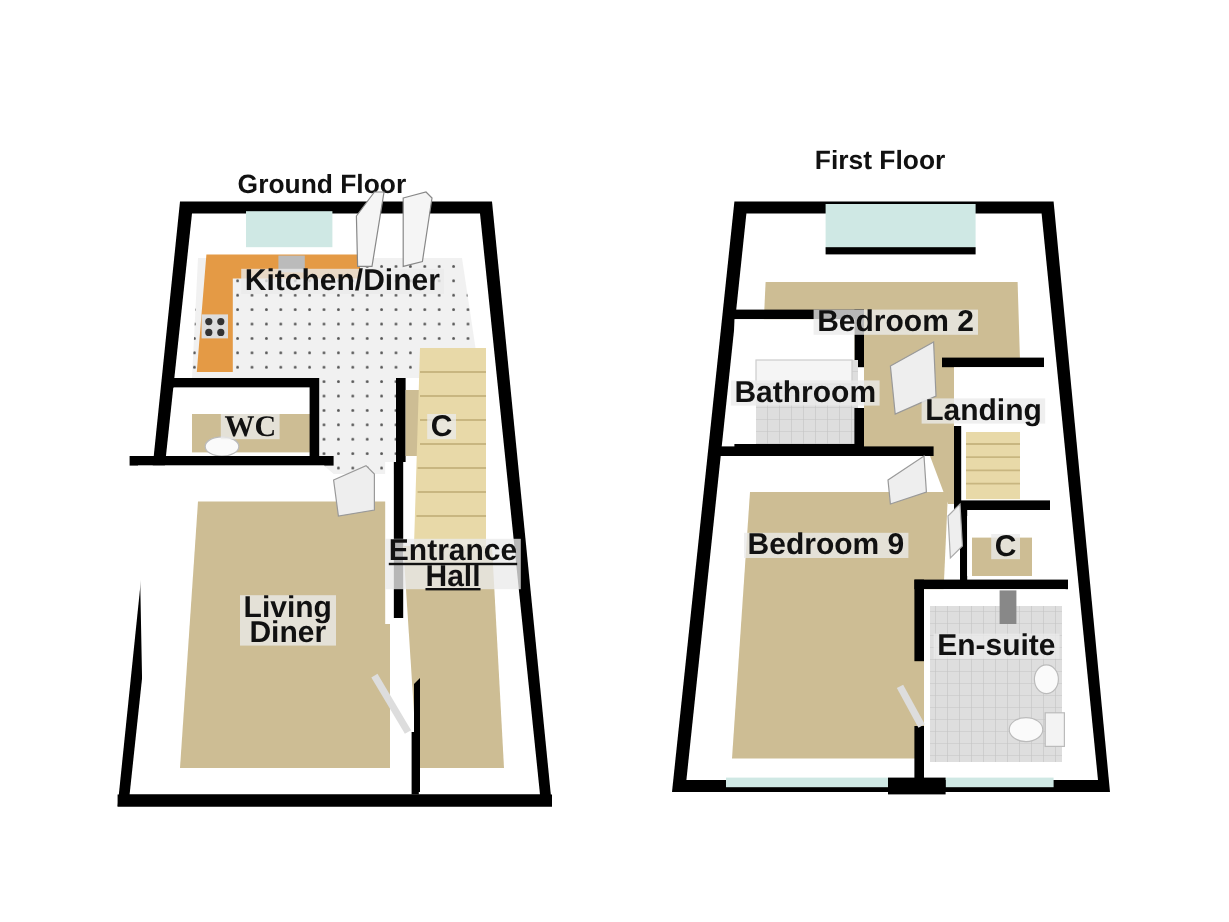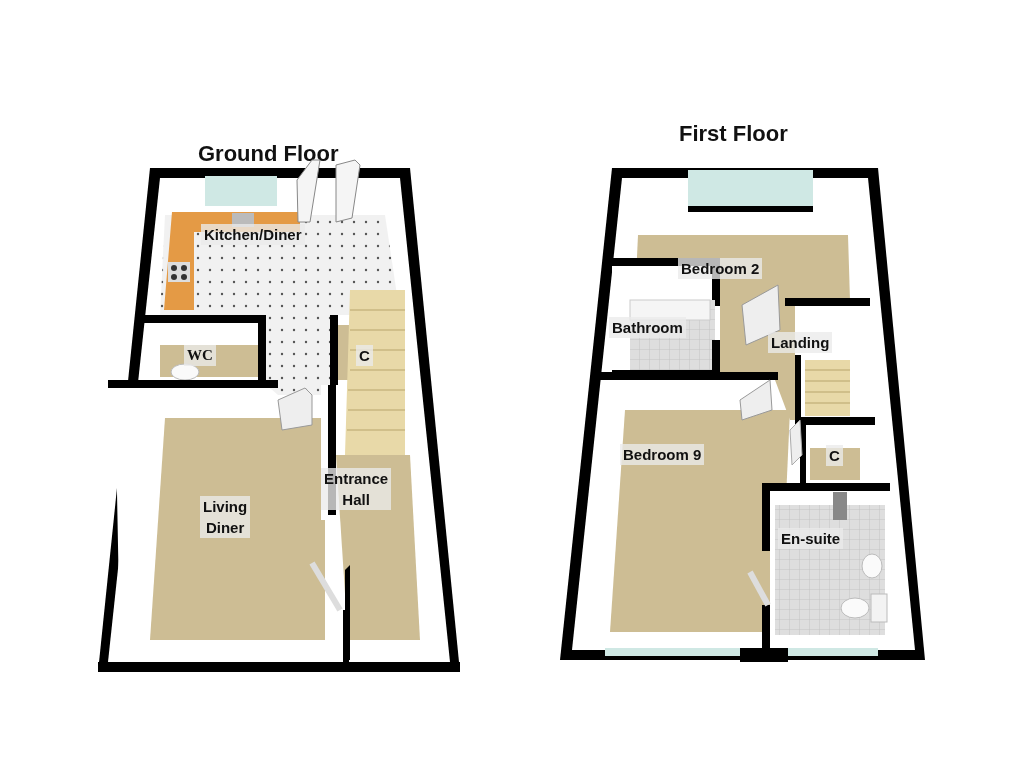--- a/index.html
+++ b/index.html
@@ -1,19 +1,19 @@
 <!DOCTYPE html>
 <html><head>
 <meta charset="utf-8">
 <style>
   html, body { margin:0; padding:0; background:#ffffff; }
   body { width:1024px; height:768px; position:relative; overflow:hidden; font-family:"Liberation Sans", sans-serif; }
   .title { position:absolute; font-weight:bold; font-size:22px; color:#111; }
   svg.plan { position:absolute; left:0; top:0; }
-  .label { position:absolute; font-weight:bold; font-size:15px; color:#111; background:rgba(235,235,235,0.78); padding:0 3px; line-height:21px; text-align:center; white-space:nowrap; }
+  .label { position:absolute; font-weight:bold; font-size:25px; color:#111; background:rgba(235,235,235,0.78); padding:0 3px; line-height:21px; text-align:center; white-space:nowrap; }
 </style>
 </head>
 <body>
 
 <div class="title" style="left:198px; top:95px;margin-top:46px;">Ground Floor</div>
 <div class="title" style="left:679px; top:121px;">First Floor</div>
 
 <svg class="plan" width="1024" height="768">
   <defs>
     <pattern id="dots" width="12" height="12" patternUnits="userSpaceOnUse">
@@ -153,21 +153,21 @@
   </g>
 </svg>
 
 <div class="label" style="left:201px; top:224px;">Kitchen/Diner</div>
 <div class="label" style="left:184px; top:345px;font-family:Liberation Serif, serif;">WC</div>
 <div class="label" style="left:356px; top:345px;">C</div>
 <div class="label" style="left:200px; top:449px;margin-top:47px;">
   <div>Living</div>
   <div>Diner</div>
 </div>
-<div class="label" style="left:321px; top:468px;">
+<div class="label" style="left:321px; top:449px;text-decoration:underline;">
   <div>Entrance</div>
   <div>Hall</div>
 </div>
 
 <div class="label" style="left:678px; top:213px;margin-top:45px;">Bedroom 2</div>
 <div class="label" style="left:609px; top:317px;">Bathroom</div>
 <div class="label" style="left:768px; top:332px;">Landing</div>
 <div class="label" style="left:620px; top:444px;">Bedroom 9</div>
 <div class="label" style="left:826px; top:445px;">C</div>
 <div class="label" style="left:778px; top:528px;text-align:right;">En-suite</div>

